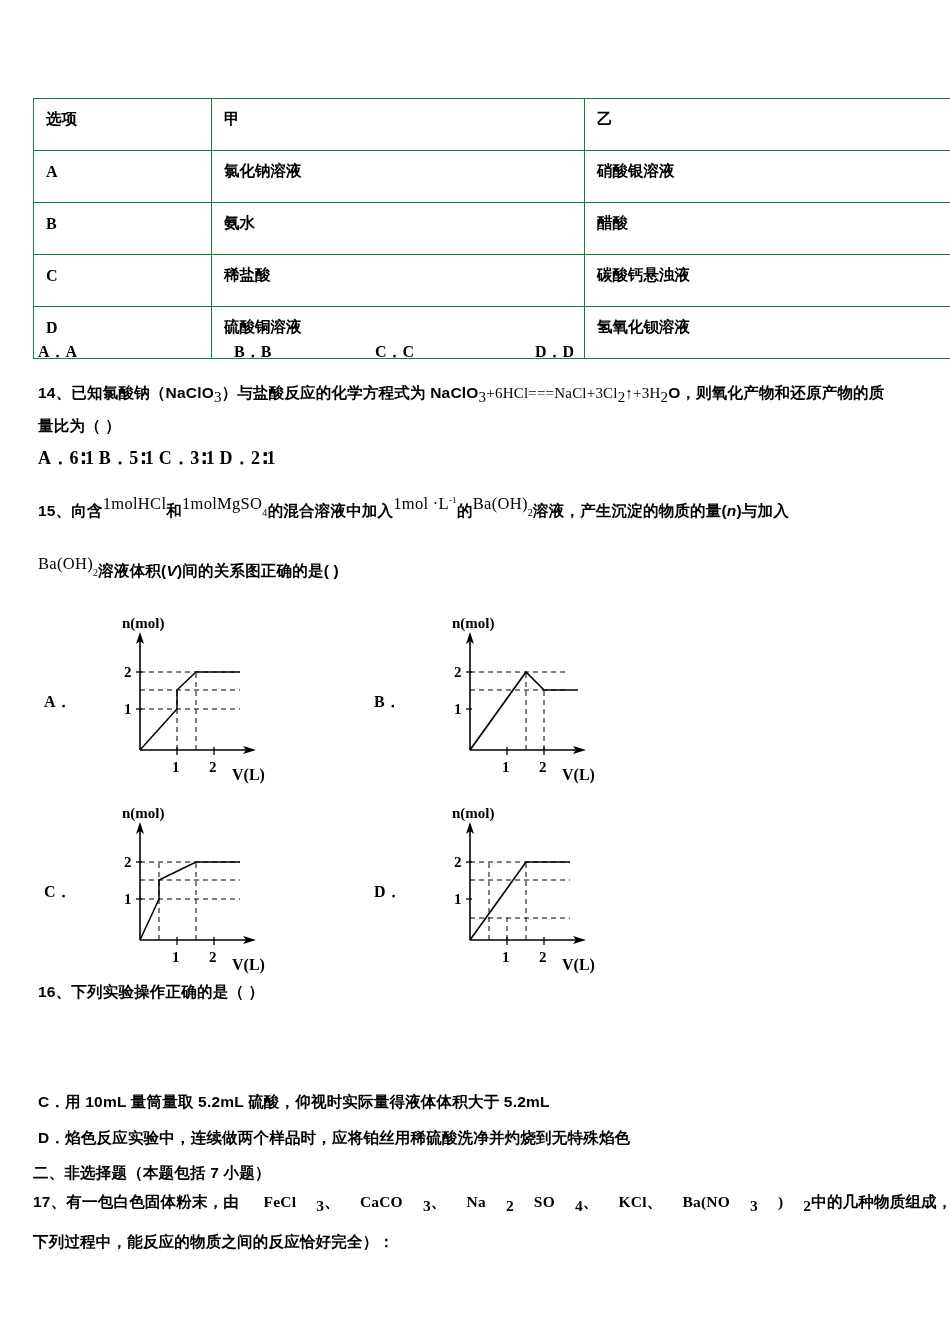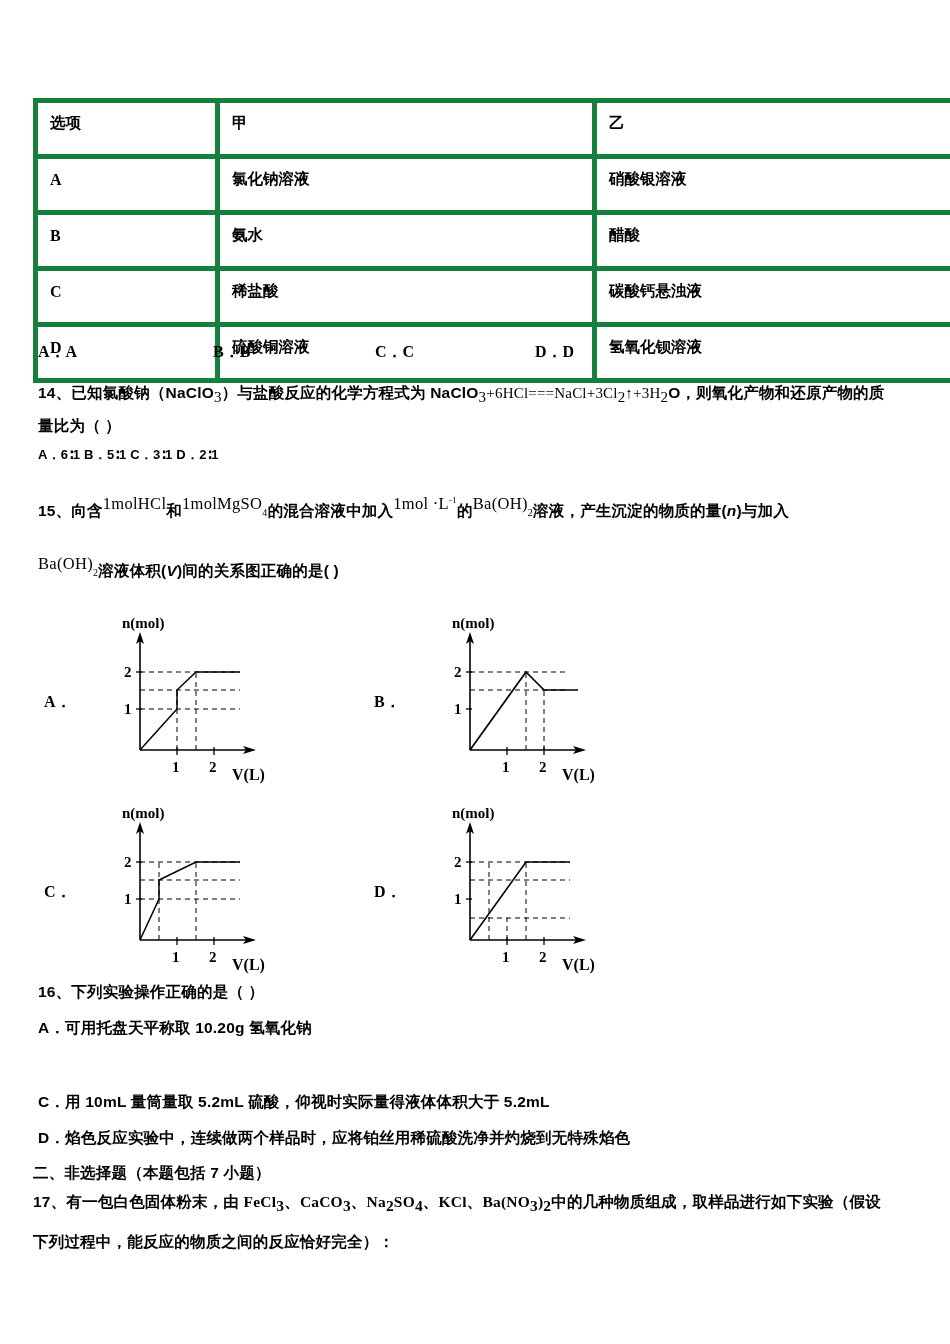--- a/index.html
+++ b/index.html
@@ -25,21 +25,21 @@
   
   .opt-table {
     position: absolute;
     left: 33px;
     top: 98px;
     width: 862px;
     border-collapse: collapse;
     table-layout: fixed;
   }
   .opt-table td {
-    border: 5px solid #15803d;
+    border: 1px solid #15803d;
     padding: 10px 10px 10px 12px;
     vertical-align: top;
     font-size: 15.5px;
     line-height: 1.35;
     font-family: "Liberation Sans", "DejaVu Sans", sans-serif;
     font-weight: bold;
     height: 31px;
   }
   .col-opt { width: 155px; }
   .col-jia { width: 350px; }
@@ -67,28 +67,28 @@
     position: absolute;
     left: 38px;
     top: 342px;
     width: 860px;
     font-family: "Liberation Serif", "DejaVu Serif", serif;
     font-weight: bold;
     font-size: 16px;
   }
   .ansrow span { position: absolute; top: 0; white-space: nowrap; }
   .ansrow .a0 { left: 0px; }
-  .ansrow .a1 { left: 175px; }
+  .ansrow .a1 { left: 175px; padding-left: 21px; }
   .ansrow .a2 { left: 337px; font-family: Liberation Serif, serif; }
   .ansrow .a3 { left: 497px; }
 
   
   #q14-l1 { left: 38px; top: 383px; }
   #q14-l2 { left: 38px; top: 416px; }
-  #q14-opts { left: 38px; top: 447px; font-family: Liberation Sans, sans-serif; font-weight: bold; font-size: 13px; }
+  #q14-opts { left: 38px; top: 447px; font-family: Liberation Serif, serif; font-weight: bold; font-size: 18px; }
   .chem { font-family: "Liberation Serif", "DejaVu Serif", serif; font-weight: normal; font-size: 15px; }
 
   
   #q15-l1 { left: 38px; top: 500px; }
   #q15-l2 { left: 38px; top: 560px; }
   .frm {
     font-family: "Liberation Serif", "DejaVu Serif", serif;
     font-weight: normal;
     font-size: 16.5px;
     position: relative;
@@ -113,21 +113,21 @@
   #q16-l0 { left: 38px; top: 982px; }
   #q16-a  { left: 38px; top: 1018px; }
   #q16-b  { left: 38px; top: 1055px; }
   #q16-c  { left: 38px; top: 1092px; }
   #q16-d  { left: 38px; top: 1128px; }
 
   
   #sec2   { left: 33px; top: 1163px; }
   #q17-l1 { left: 33px; top: 1192px; }
   #q17-l2 { left: 33px; top: 1232px; }
-  .fml { font-family: "Liberation Serif","DejaVu Serif",serif; font-weight: bold; font-size: 15.5px; }
+  .fml { font-family: "Liberation Serif","DejaVu Serif",serif; font-weight: bold; font-size: 15.5px; margin-left: 20px; }
 </style>
 </head>
 <body>
 
 <div class="page">
 
   <table class="opt-table">
     <tbody>
       <tr>
         <td class="col-opt">选项</td>
@@ -288,21 +288,20 @@
       <line x1="60" y1="118" x2="160" y2="118" stroke="#000" stroke-width="1" stroke-dasharray="5,4"></line>
       <line x1="79" y1="140" x2="79" y2="62" stroke="#000" stroke-width="1" stroke-dasharray="5,4"></line>
       <line x1="97" y1="140" x2="97" y2="118" stroke="#000" stroke-width="1" stroke-dasharray="5,4"></line>
       <line x1="116" y1="140" x2="116" y2="62" stroke="#000" stroke-width="1" stroke-dasharray="5,4"></line>
 
       <polyline points="60,140 116,62 160,62" fill="none" stroke="#000" stroke-width="1.6"></polyline>
     </svg>
   </div>
 
   <div class="tline" id="q16-l0">16、下列实验操作正确的是（      ）</div>
-  <div class="tline" id="q16-a">A．可用托盘天平称取 10.20g 氢氧化钠</div>
   <div class="tline" id="q16-c">C．用 10mL 量筒量取 5.2mL 硫酸，仰视时实际量得液体体积大于 5.2mL</div>
   <div class="tline" id="q16-d">D．焰色反应实验中，连续做两个样品时，应将铂丝用稀硫酸洗净并灼烧到无特殊焰色</div>
 
   <div class="tline" id="sec2">二、非选择题（本题包括 7 小题）</div>
   <div class="tline" id="q17-l1">
     <span>17、有一包白色固体粉末，由 </span><span class="fml">FeCl</span><sub class="fml">3</sub><span>、</span><span class="fml">CaCO</span><sub class="fml">3</sub><span>、</span><span class="fml">Na</span><sub class="fml">2</sub><span class="fml">SO</span><sub class="fml">4</sub><span>、</span><span class="fml">KCl</span><span>、</span><span class="fml">Ba(NO</span><sub class="fml">3</sub><span class="fml">)</span><sub class="fml">2</sub><span>中的几种物质组成，取样品进行如下实验（假设</span>
   </div>
   <div class="tline" id="q17-l2">下列过程中，能反应的物质之间的反应恰好完全）：</div>
 
 </div>

